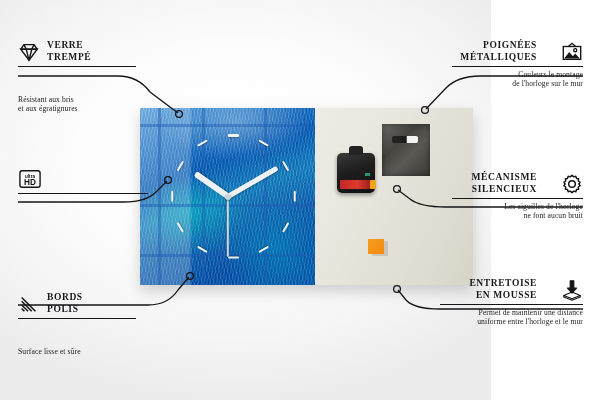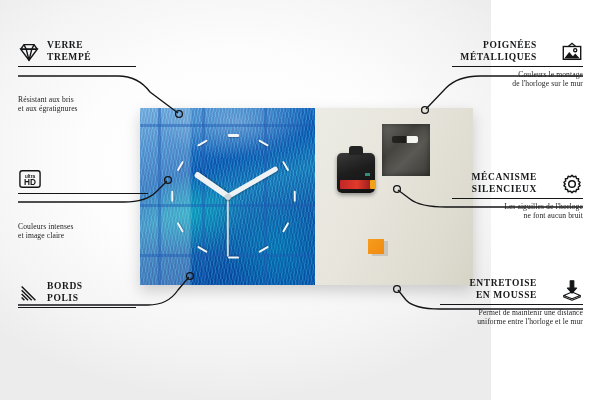--- a/index.html
+++ b/index.html
@@ -202,44 +202,43 @@
     <div class="co-head">
       <span class="ico">
         <svg viewBox="0 0 26 24" width="24" height="22">
           <rect x="2" y="3" width="22" height="18" rx="2.5" fill="none" stroke="#141517" stroke-width="1.5"></rect>
           <text x="13" y="10.5" font-family="Liberation Sans, sans-serif" font-size="5" font-weight="bold" fill="#141517" text-anchor="middle">ultra</text>
           <text x="13" y="18.5" font-family="Liberation Sans, sans-serif" font-size="9" font-weight="bold" fill="#141517" text-anchor="middle">HD</text>
         </svg>
       </span>
     </div>
     <div class="co-rule" style="width:130px;"></div>
-    <div class="co-sub">
-      <span>Couleurs intenses</span><br>
-      <span>et image claire</span>
-    </div>
-  </div>
-
-  <div class="callout left" style="left:18px;top:281px;width:130px;">
+  </div>
+
+  <div class="callout left" style="left:18px;top:292px;width:130px;">
     <div class="co-head">
       <span class="ico">
         <svg viewBox="0 0 24 24" width="22" height="22">
           <g stroke="#141517" stroke-width="1.6" stroke-linecap="butt">
             <line x1="4" y1="5" x2="19" y2="20"></line>
             <line x1="4" y1="9" x2="15" y2="20"></line>
             <line x1="4" y1="13" x2="11" y2="20"></line>
             <line x1="4" y1="17" x2="7" y2="20"></line>
           </g>
         </svg>
       </span>
       <span class="co-title">
         <span>BORDS</span><br>
         <span>POLIS</span>
       </span>
     </div>
     <div class="co-rule" style="width:118px;"></div>
+    <div class="co-sub">
+      <span>Surface lisse et sûre</span>
+    </div>
   </div>
 
   <div class="callout right" style="left:452px;top:40px;width:131px;">
     <div class="co-head">
       <span class="co-title">
         <span>POIGNÉES</span><br>
         <span>MÉTALLIQUES</span>
       </span>
       <span class="ico">
         <svg viewBox="0 0 24 24" width="22" height="22">

